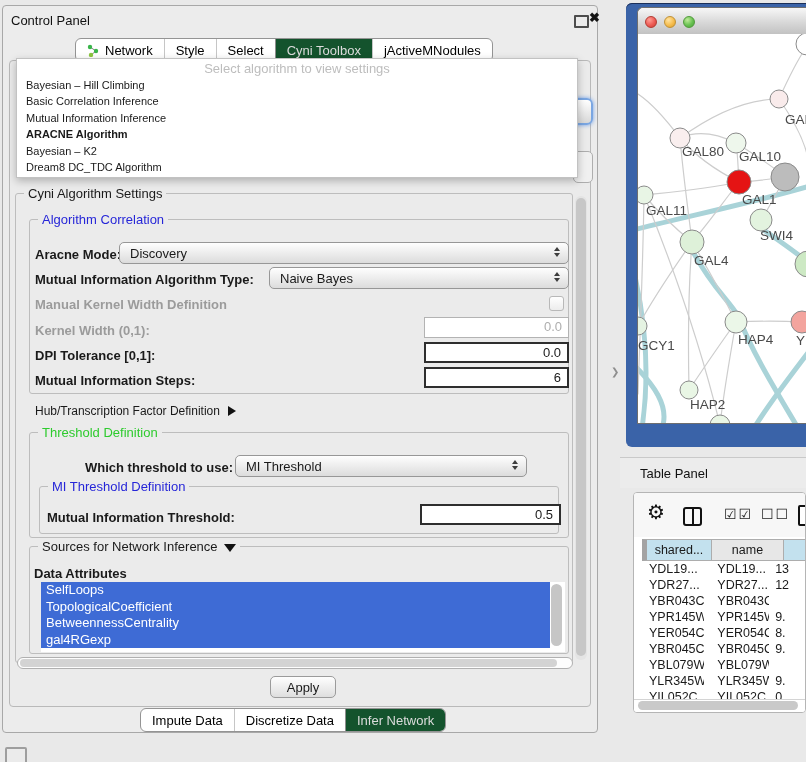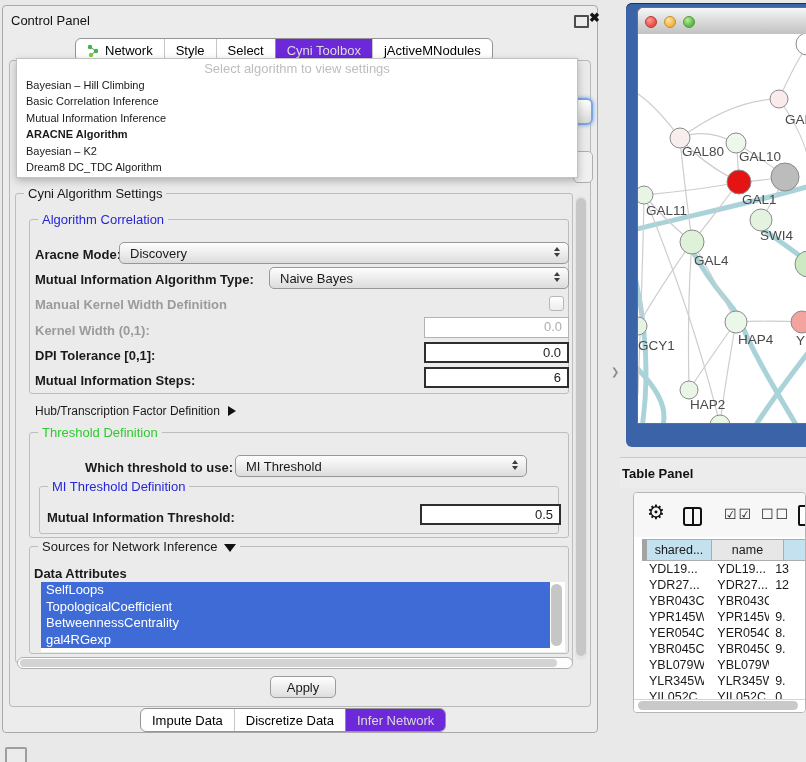--- a/index.html
+++ b/index.html
@@ -13,21 +13,21 @@
   .float-icon{position:absolute;left:571px;top:9px;width:11px;height:9px;
     border:2px solid #4d4d4d;border-radius:1px;background:transparent;}
   .close-icon{position:absolute;left:586px;top:4px;font-size:13px;font-weight:bold;color:#141414;}
 
   
   .seg-control{position:absolute;display:inline-flex;background:#fff;border:1px solid #949494;
     border-radius:6px;overflow:hidden;font-size:13px;height:22px;align-items:stretch;}
   .seg{display:flex;align-items:center;gap:5px;padding:0 11px;border-left:1px solid #c6c6c6;
     color:#000;white-space:nowrap;}
   .seg:first-child{border-left:none;}
-  .seg.selected{background:#6d28d9;color:#dcdcdc;border-left-color:#8e8e8e;}
+  .seg.selected{background:#14532d;color:#dcdcdc;border-left-color:#8e8e8e;}
 
   .inner-panel{position:absolute;left:6px;top:54px;width:582px;height:647px;
     background:#ebebeb;border:1px solid #b9b9b9;border-radius:4px;box-sizing:border-box;}
 
   
   .group{position:absolute;border:1px solid #bdbdbd;border-radius:3px;box-sizing:border-box;}
   .group-title{position:absolute;top:-8px;left:8px;background:#ebebeb;padding:0 4px;
     font-size:13px;white-space:nowrap;}
   .t-blue{color:#2626d8;}
   .t-green{color:#2ecb2e;}
@@ -93,21 +93,21 @@
   .light{position:absolute;top:8px;width:12px;height:12px;border-radius:50%;box-sizing:border-box;}
   .light.red{left:7px;background:radial-gradient(circle at 35% 30%,#ff9d94,#ed5b54 55%,#c94136);border:1px solid #b33a31;}
   .light.yellow{left:26px;background:radial-gradient(circle at 35% 30%,#ffe3a1,#f6bd4e 55%,#d99d2e);border:1px solid #c09135;}
   .light.green{left:45px;background:radial-gradient(circle at 35% 30%,#c0eb9a,#68c151 55%,#4da23a);border:1px solid #519b3c;}
   .net-canvas{position:absolute;left:0;right:0;top:26px;bottom:0;background:#fff;overflow:hidden;}
   .net-canvas svg text{font-family:"Liberation Sans",sans-serif;font-size:13.5px;fill:#4a4a4a;}
 
   
   .table-title-bar{position:absolute;left:620px;top:457px;width:186px;height:30px;background:#ececec;
     border-top:1px solid #c9c9c9;}
-  .table-title{position:absolute;left:2px;top:8px;font-size:13px;color:#111;font-weight:bold;}
+  .table-title{position:absolute;left:20px;top:8px;font-size:13px;color:#111;}
   .table-window{position:absolute;left:633px;top:492px;width:173px;height:221px;background:#ffffff;
     border:1px solid #b5b5b5;border-radius:4px;box-sizing:border-box;overflow:hidden;}
   .tbl-toolbar{position:absolute;left:0;right:0;top:0;height:44px;background:#f7f7f7;}
   .gear-glyph{position:absolute;left:13px;top:7px;font-size:20px;color:#111;}
   .split-icon{position:absolute;left:49px;top:14px;width:19px;height:19px;border:2px solid #111;
     border-radius:3px;box-sizing:border-box;}
   .split-icon::after{content:"";position:absolute;left:7px;top:0;bottom:0;width:2px;background:#111;}
   .chk-pair{position:absolute;top:13px;font-size:14px;color:#222;letter-spacing:2px;}
   .doc-icon{position:absolute;left:164px;top:12px;width:16px;height:21px;border:2px solid #111;
     border-radius:2px;box-sizing:border-box;background:#fff;}

